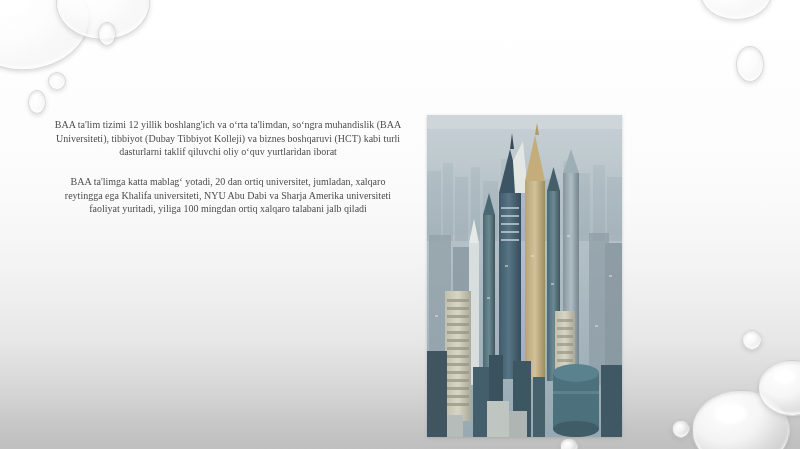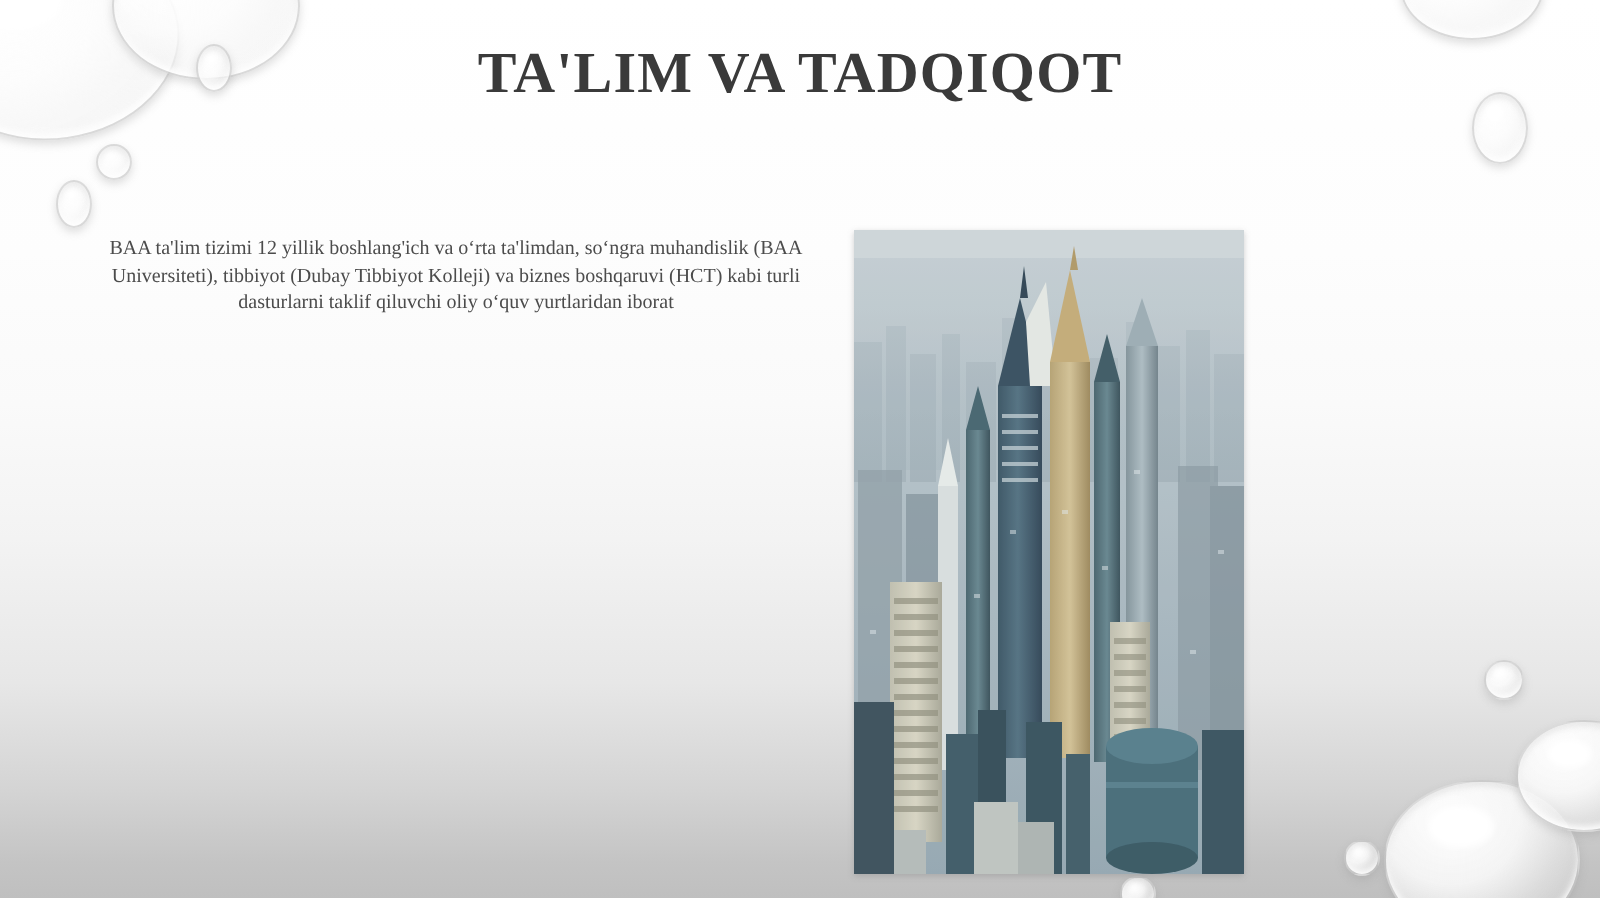--- a/index.html
+++ b/index.html
@@ -148,24 +148,24 @@
     <div class="drop" id="drop-tl-micro"></div>
     <div class="drop" id="drop-tr-big"></div>
     <div class="drop" id="drop-tr-small"></div>
     <div class="drop" id="drop-br-big"></div>
     <div class="drop" id="drop-br-med"></div>
     <div class="drop" id="drop-br-small"></div>
     <div class="drop" id="drop-br-tiny"></div>
     <div class="drop" id="drop-bm-tiny"></div>
   </div>
 
-  <div id="title">TA'LIM VA TADQIQOT</div>
 
   <div id="body-text">
     <p>BAA ta'lim tizimi 12 yillik boshlang'ich va oʻrta ta'limdan, soʻngra muhandislik (BAA Universiteti), tibbiyot (Dubay Tibbiyot Kolleji) va biznes boshqaruvi (HCT) kabi turli dasturlarni taklif qiluvchi oliy oʻquv yurtlaridan iborat</p>
+    <p>BAA ta'limga katta mablagʻ yotadi, 20 dan ortiq universitet, jumladan, xalqaro reytingga ega Khalifa universiteti, NYU Abu Dabi va Sharja Amerika universiteti faoliyat yuritadi, yiliga 100 mingdan ortiq xalqaro talabani jalb qiladi</p>
   </div>
 
   <div id="picture-frame" title="Aerial photograph of the Dubai skyline with clustered high-rise towers">
     <svg viewBox="0 0 195 322" preserveAspectRatio="none">
       <defs>
         <linearGradient id="skyGrad" x1="0" y1="0" x2="0" y2="1">
           <stop offset="0%" stop-color="#c9d2d6"></stop>
           <stop offset="30%" stop-color="#b9c5cb"></stop>
           <stop offset="60%" stop-color="#a8b7bf"></stop>
           <stop offset="100%" stop-color="#93a6b0"></stop>

